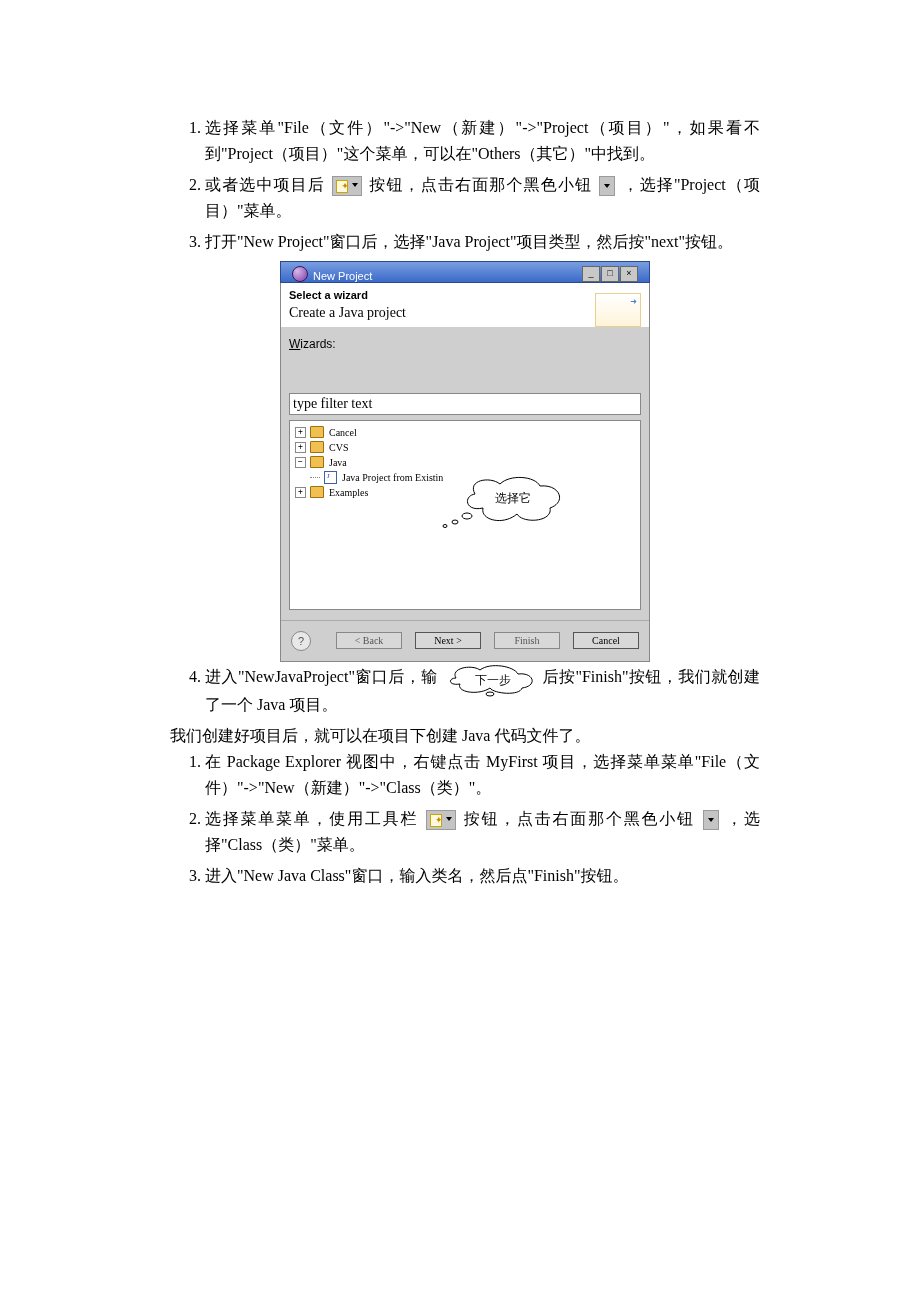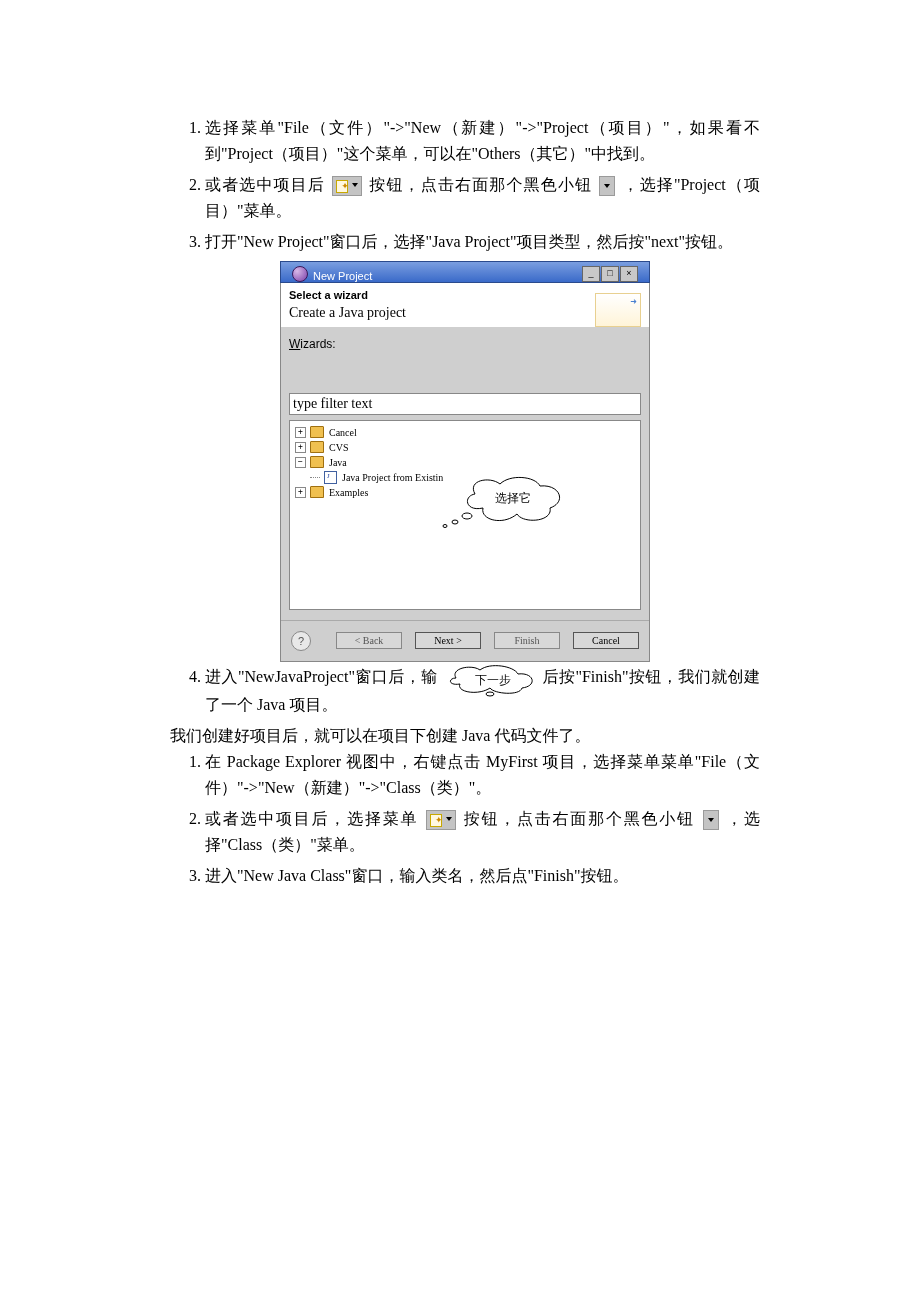--- a/index.html
+++ b/index.html
@@ -388,21 +388,21 @@
       </span>
       <span>后按"Finish"按钮，我们就创建了一个 Java 项目。</span>
     </li>
   </ol>
 
   <div class="after-text">我们创建好项目后，就可以在项目下创建 Java 代码文件了。</div>
 
   <ol class="second">
     <li>在 Package Explorer 视图中，右键点击 MyFirst 项目，选择菜单菜单"File（文件）"-&gt;"New（新建）"-&gt;"Class（类）"。</li>
     <li>
-      <span>或者选中项目后，选择菜单</span>
+      <span>选择菜单菜单，使用工具栏</span>
       <span class="btn-icon"><span class="star">✦</span><span class="tri"></span></span>
       <span>按钮，点击右面那个黑色小钮</span>
       <span class="small-tri"></span>
       <span>，选择"Class（类）"菜单。</span>
     </li>
     <li>进入"New Java Class"窗口，输入类名，然后点"Finish"按钮。</li>
   </ol>
 
 </div>
 

